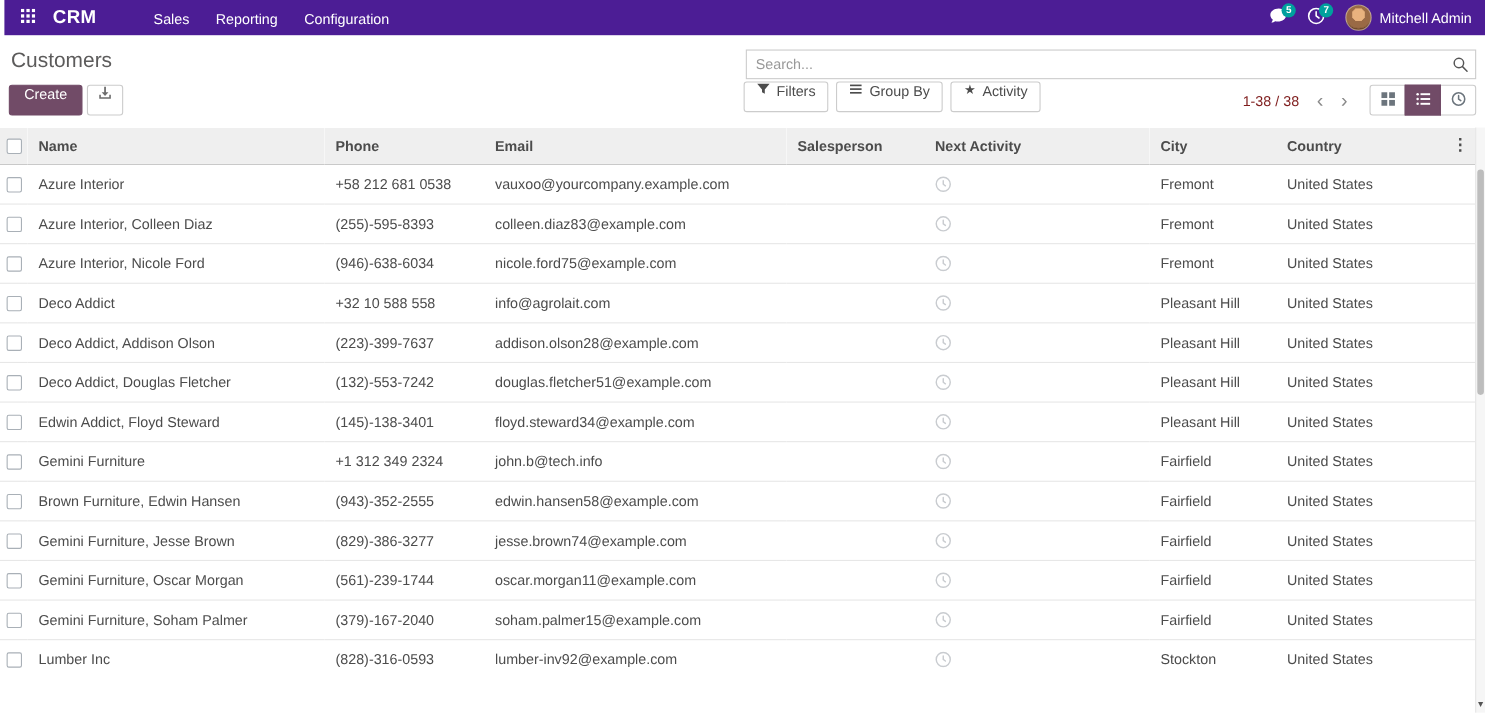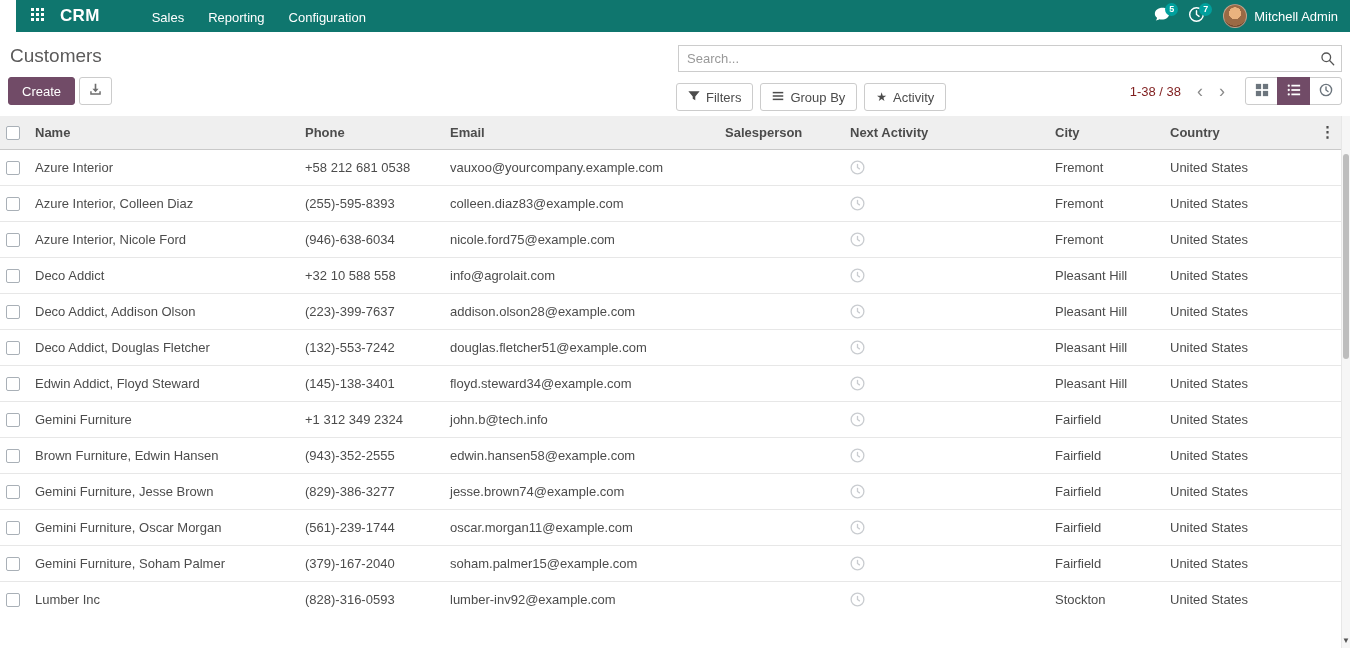--- a/index.html
+++ b/index.html
@@ -1,20 +1,20 @@
 <!DOCTYPE html>
 <html><head>
 <meta charset="utf-8">
 <style>
   *{box-sizing:border-box;margin:0;padding:0}
   html,body{width:1350px;height:648px;overflow:hidden}
   body{font-family:"Liberation Sans",sans-serif;font-size:13px;color:#4c4c4c;background:#fff;position:relative}
 
   
-  .navbar{position:absolute;top:0;left:16px;right:0;height:32px;background:#0f766e;display:flex;align-items:center;color:#fff;padding:0 8px;z-index:20}
+  .navbar{position:absolute;top:0;left:4px;right:0;height:32px;background:#4c1d95;display:flex;align-items:center;color:#fff;padding:0 8px;z-index:20}
   .apps-btn{width:26px;height:26px;background:transparent;border:none;display:flex;align-items:center;justify-content:center;cursor:pointer}
   .app-name{font-size:17px;font-weight:bold;margin-left:10px;letter-spacing:.3px}
   .nav-menus{display:flex;margin-left:40px;height:29px}
   .nav-menus a{color:#fff;text-decoration:none;padding:0 12px;font-size:13px;line-height:32px;cursor:pointer}
   .systray{margin-left:auto;display:flex;align-items:center}
   .systray-item{position:relative;width:34px;height:32px;display:flex;align-items:center;justify-content:center;cursor:pointer}
   .badge{position:absolute;top:3px;right:1px;background:#00A09D;color:#fff;font-size:9px;line-height:1;padding:2px 4px;border-radius:8px;font-weight:bold}
   .user-menu{display:flex;align-items:center;gap:7px;margin-left:10px;cursor:pointer;padding-right:4px}
   .avatar{width:24px;height:24px;border-radius:50%;display:inline-block;border:1px solid rgba(255,255,255,.4);
     background:radial-gradient(circle at 50% 38%, #e9b27e 0 34%, #9a6a45 35% 70%, #70492c 71%)}
@@ -22,24 +22,24 @@
 
   
   .control-panel{position:absolute;top:32px;left:0;right:0;height:84px;background:#fff}
   .cp-title{position:absolute;left:10px;top:13px;font-size:19px;font-weight:normal;color:#5c5b5b}
   .search-box{position:absolute;left:678px;right:8px;top:13px;height:27px;border:1px solid #ccc;display:flex;align-items:center;background:#fff}
   .search-box input{flex:1;border:none;outline:none;padding:0 8px;font-size:13px;color:#8b5cf6;font-family:inherit;background:transparent}
   .search-box input::placeholder{color:#999}
   .search-icon{width:28px;display:flex;justify-content:center;align-items:center;cursor:pointer}
 
   .cp-left{position:absolute;left:8px;top:45px;display:flex;gap:4px}
-  .btn{height:28px;border:1px solid #ccc;background:#fff;border-radius:3px;font-size:13px;color:#4c4c4c;display:inline-flex;align-items:center;gap:6px;padding:0 11px;cursor:pointer;font-family:inherit}
+  .btn{height:28px;border:1px solid #ccc;background:#fff;border-radius:3px;font-size:13px;color:#4c4c4c;display:inline-flex;align-items:flex-start;gap:6px;padding:0 11px;cursor:pointer;font-family:inherit}
   .btn-create{background:#714B67;border-color:#714B67;color:#fff;padding:0 13px}
   .btn-export{padding:0 9px}
-  .cp-filters{position:absolute;left:676px;top:51px;display:flex;gap:7px}
+  .cp-filters{position:absolute;left:676px;top:42px;display:flex;gap:7px}
   .star-glyph{font-size:12px;line-height:1;color:#4c4c4c}
 
   .cp-right{position:absolute;right:8px;top:45px;display:flex;align-items:center}
   .pager-text{font-size:13px;margin-right:8px;color:#7f1d1d}
   .pager-btn{border:none;background:none;font-size:18px;color:#8a8a8a;cursor:pointer;padding:0 8px;line-height:26px;font-family:inherit}
   .view-switcher{display:flex;margin-left:12px}
   .vs-btn{width:33px;height:28px;border:1px solid #ccc;background:#fff;display:flex;align-items:center;justify-content:center;cursor:pointer;margin-left:-1px}
   .vs-btn:first-child{border-radius:3px 0 0 3px;margin-left:0}
   .vs-btn:last-child{border-radius:0 3px 3px 0}
   .vs-btn.active{background:#714B67;border-color:#714B67;z-index:1}

